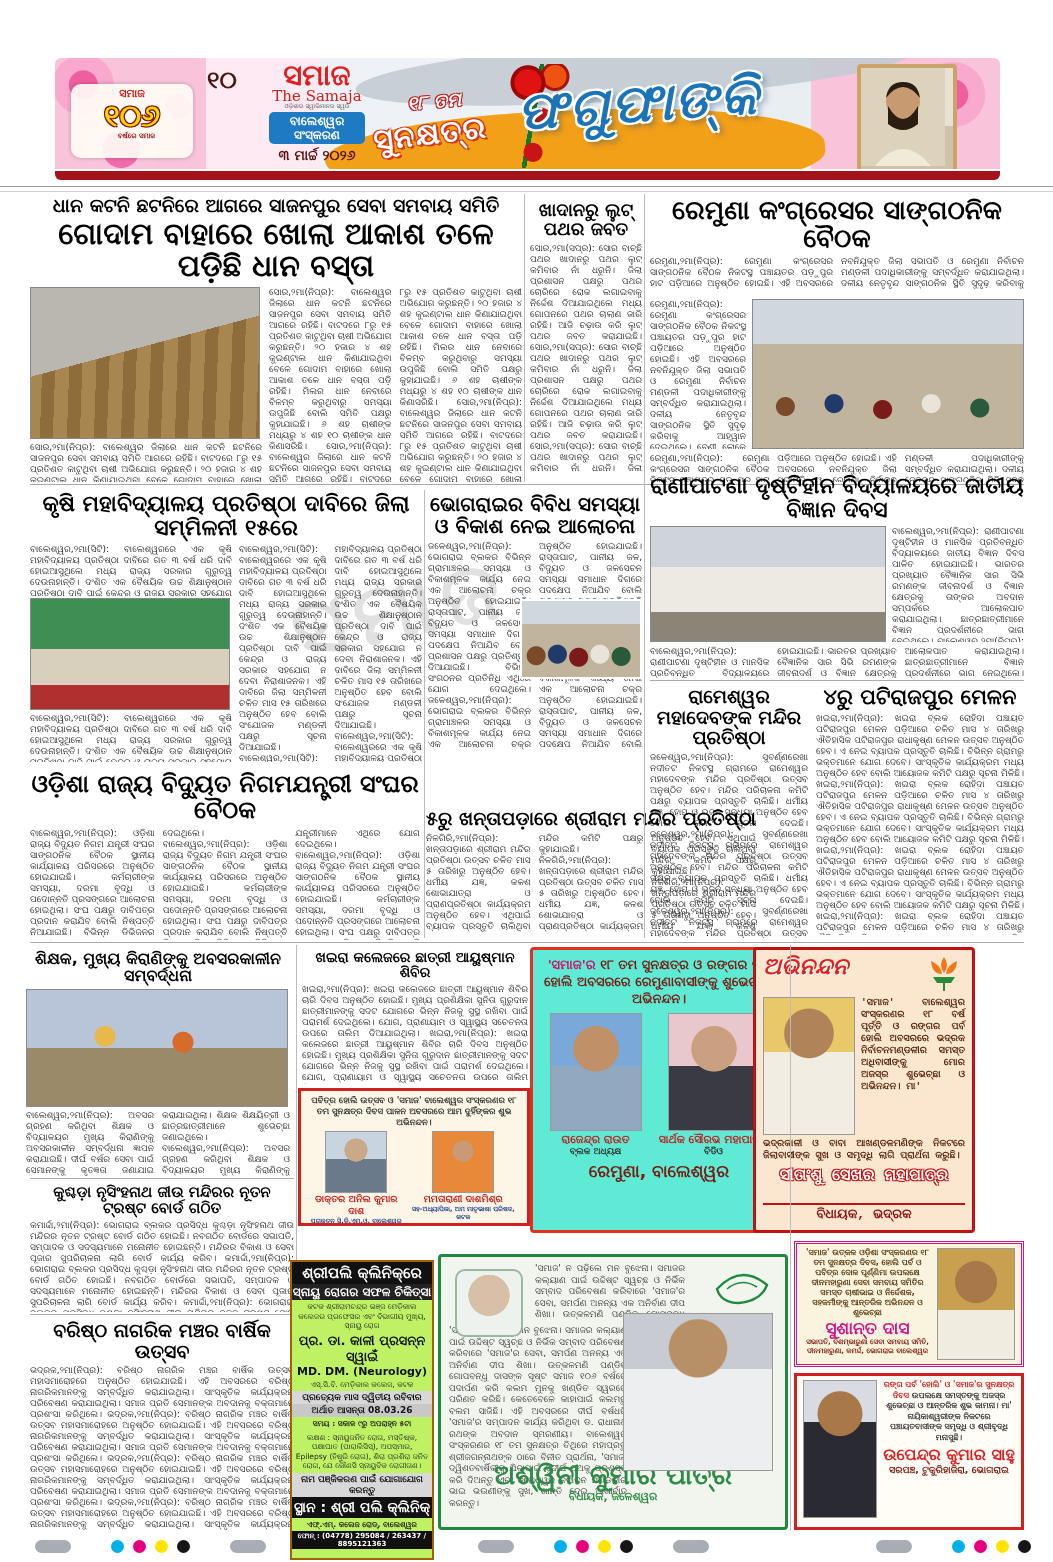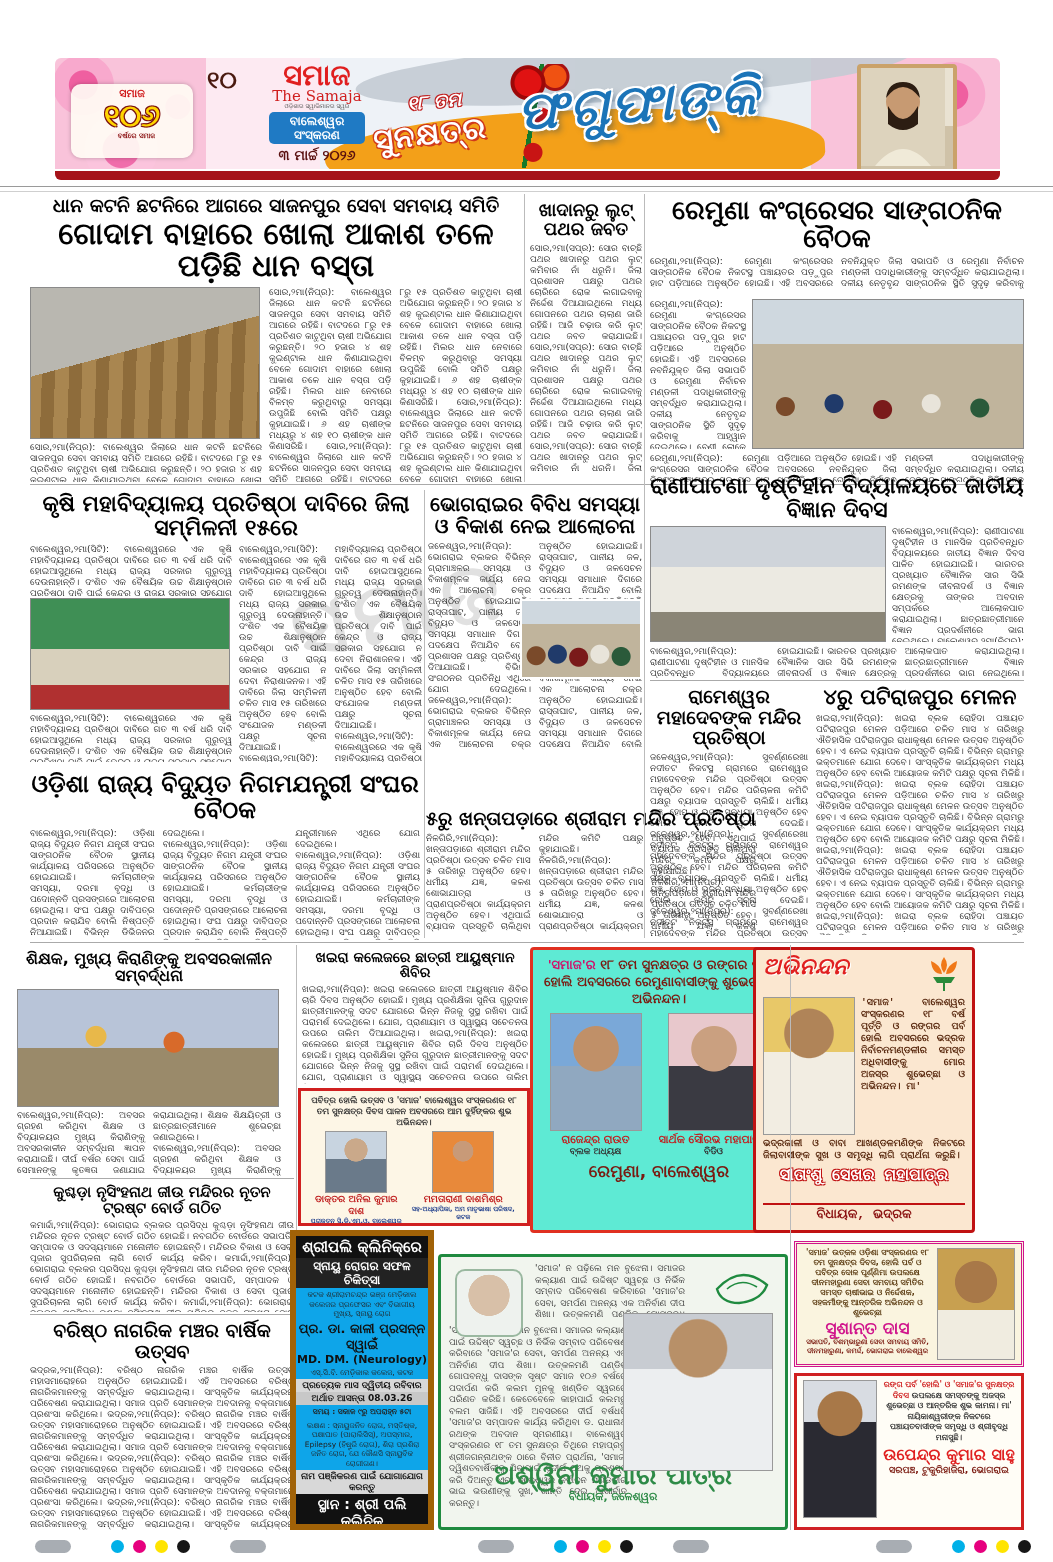--- a/index.html
+++ b/index.html
@@ -68,21 +68,21 @@
   #ad-samaja18 .foot{font-size:17px;font-weight:bold;color:#7a1a10;margin-top:4px;}
   #ad-bjp{background:#fbe7d0;border:3px solid #c01212;border-radius:4px;padding:5px 7px;}
   #ad-bjp .abhi{font-size:23px;font-weight:bold;font-style:italic;color:#e02020;text-shadow:1px 1px 0 #fff;}
   #ad-bjp .txt{font-size:9.5px;line-height:12px;text-align:justify;color:#5a2a10;font-weight:bold;}
   #ad-bjp .nm{font-size:16px;font-weight:bold;color:#fff;text-shadow:1px 1px 0 #c01212,-1px -1px 0 #c01212,1px -1px 0 #c01212,-1px 1px 0 #c01212;text-align:center;border-bottom:2px solid #c01212;padding-bottom:18px;}
   #ad-bjp .ti{font-size:13px;font-weight:bold;color:#8a1010;text-align:center;margin-top:2px;}
   #ad-couple{background:#fdf6e6;border:3px solid #d02020;text-align:center;padding:4px 6px;}
   #ad-couple .t{font-size:8.5px;font-weight:bold;color:#333;line-height:11px;}
   #ad-couple .nm{font-size:9.5px;font-weight:bold;color:#c02020;}
   #ad-couple .ti{font-size:6.5px;font-weight:bold;color:#1a3a8a;}
-  #ad-clinic{background:#0ea5e9;border:6px solid #a16207;text-align:center;}
+  #ad-clinic{background:#bef264;border:2px solid #a16207;text-align:center;margin-top:30px;}
   #ad-clinic .blk{background:#111;color:#fff;font-weight:bold;}
   #ad-clinic .h1{font-size:15px;padding:2px 0;}
   #ad-clinic .h2{font-size:12px;padding:1px 0;background:#222;color:#fff;}
   #ad-clinic .s{font-size:7.5px;line-height:9.5px;padding:2px 3px;color:#222;text-align:center;}
   #ad-clinic .doc{font-size:13px;font-weight:bold;color:#111;}
   #ad-clinic .md{font-size:11px;font-weight:bold;}
   #ad-clinic .gray{background:#d8d8d8;font-size:9px;font-weight:bold;padding:1px 0;}
   #ad-clinic .place{background:#111;color:#fff;font-size:14px;font-weight:bold;padding:2px 0;}
   #ad-clinic .ph{font-size:7px;font-weight:bold;background:#111;color:#fff;padding:1px 0;}
   #ad-bjd{background:#f1f5ee;border:3px solid #1f8a3f;border-radius:4px;padding:6px 8px;}
@@ -223,21 +223,21 @@
 <div class="article" style="left:426px;top:806px;width:330px;height:134px;">
   <div class="headline" style="font-size:19px;">୫ରୁ ଖନ୍ତାପଡ଼ାରେ ଶ୍ରୀରାମ ମନ୍ଦିର ପ୍ରତିଷ୍ଠା</div>
   <div class="body cols3" style="height:104px;">ନିଳଗିରି,୨ମା(ନିପ୍ର): ଖନ୍ତାପଡ଼ାରେ ଶ୍ରୀରାମ ମନ୍ଦିର ପ୍ରତିଷ୍ଠା ଉତ୍ସବ ଚଳିତ ମାସ ୫ ତାରିଖରୁ ଅନୁଷ୍ଠିତ ହେବ। ଧର୍ମୀୟ ଯଜ୍ଞ, କଳଶ ଶୋଭାଯାତ୍ରା ଓ ପ୍ରାଣପ୍ରତିଷ୍ଠା କାର୍ଯ୍ୟକ୍ରମ ଅନୁଷ୍ଠିତ ହେବ। ଏଥିପାଇଁ ବ୍ୟାପକ ପ୍ରସ୍ତୁତି ଚାଲିଥିବା ମନ୍ଦିର କମିଟି ପକ୍ଷରୁ କୁହାଯାଇଛି। ନିଳଗିରି,୨ମା(ନିପ୍ର): ଖନ୍ତାପଡ଼ାରେ ଶ୍ରୀରାମ ମନ୍ଦିର ପ୍ରତିଷ୍ଠା ଉତ୍ସବ ଚଳିତ ମାସ ୫ ତାରିଖରୁ ଅନୁଷ୍ଠିତ ହେବ। ଧର୍ମୀୟ ଯଜ୍ଞ, କଳଶ ଶୋଭାଯାତ୍ରା ଓ ପ୍ରାଣପ୍ରତିଷ୍ଠା କାର୍ଯ୍ୟକ୍ରମ ଅନୁଷ୍ଠିତ ହେବ। ଏଥିପାଇଁ ବ୍ୟାପକ ପ୍ରସ୍ତୁତି ଚାଲିଥିବା ମନ୍ଦିର କମିଟି ପକ୍ଷରୁ କୁହାଯାଇଛି। ନିଳଗିରି,୨ମା(ନିପ୍ର): ଖନ୍ତାପଡ଼ାରେ ଶ୍ରୀରାମ ମନ୍ଦିର ପ୍ରତିଷ୍ଠା ଉତ୍ସବ ଚଳିତ ମାସ ୫ ତାରିଖରୁ ଅନୁଷ୍ଠିତ ହେବ। ଧର୍ମୀୟ ଯଜ୍ଞ, କଳଶ ଶୋଭାଯାତ୍ରା ଓ ପ୍ରାଣପ୍ରତିଷ୍ଠା କାର୍ଯ୍ୟକ୍ରମ ଅନୁଷ୍ଠିତ ହେବ। ଏଥିପାଇଁ ବ୍ୟାପକ ପ୍ରସ୍ତୁତି ଚାଲିଥିବା ମନ୍ଦିର କମିଟି ପକ୍ଷରୁ କୁହାଯାଇଛି।</div>
 </div>
 
 <div class="vline abs" style="left:644px;top:194px;height:744px;"></div>
 <div class="vline abs" style="left:524px;top:194px;height:288px;"></div>
 <div class="vline abs" style="left:424px;top:490px;height:448px;"></div>
 <div class="hline abs" style="left:30px;top:942px;width:994px;"></div>
 
-<div class="article" style="left:17px;top:948px;width:264px;height:228px;">
+<div class="article" style="left:26px;top:948px;width:264px;height:228px;">
   <div class="headline" style="font-size:16px;">ଶିକ୍ଷକ, ମୁଖ୍ୟ କିରାଣିଙ୍କୁ ଅବସରକାଳୀନ ସମ୍ବର୍ଦ୍ଧନା</div>
   <div class="photo ph-felicit" style="width:262px;height:118px;"></div>
   <div class="body cols2" style="height:82px;margin-top:3px;">ବାଲେଶ୍ୱର,୨ମା(ନିପ୍ର): ଅବସର ଗ୍ରହଣ କରିଥିବା ଶିକ୍ଷକ ଓ ବିଦ୍ୟାଳୟର ମୁଖ୍ୟ କିରାଣିଙ୍କୁ ଅବସରକାଳୀନ ସମ୍ବର୍ଦ୍ଧନା ଜ୍ଞାପନ କରାଯାଇଛି। ଦୀର୍ଘ ବର୍ଷର ସେବା ପାଇଁ ସେମାନଙ୍କୁ କୃତଜ୍ଞତା ଜଣାଯାଇ ମାନପତ୍ର, ଉପହାର ପ୍ରଦାନ କରାଯାଇଥିଲା। ଶିକ୍ଷକ ଶିକ୍ଷୟିତ୍ରୀ ଓ ଛାତ୍ରଛାତ୍ରୀମାନେ ଶୁଭେଚ୍ଛା ଜଣାଇଥିଲେ। ବାଲେଶ୍ୱର,୨ମା(ନିପ୍ର): ଅବସର ଗ୍ରହଣ କରିଥିବା ଶିକ୍ଷକ ଓ ବିଦ୍ୟାଳୟର ମୁଖ୍ୟ କିରାଣିଙ୍କୁ ଅବସରକାଳୀନ ସମ୍ବର୍ଦ୍ଧନା ଜ୍ଞାପନ କରାଯାଇଛି। ଦୀର୍ଘ ବର୍ଷର ସେବା ପାଇଁ ସେମାନଙ୍କୁ କୃତଜ୍ଞତା ଜଣାଯାଇ ମାନପତ୍ର, ଉପହାର ପ୍ରଦାନ କରାଯାଇଥିଲା। ଶିକ୍ଷକ ଶିକ୍ଷୟିତ୍ରୀ ଓ ଛାତ୍ରଛାତ୍ରୀମାନେ ଶୁଭେଚ୍ଛା ଜଣାଇଥିଲେ। ବାଲେଶ୍ୱର,୨ମା(ନିପ୍ର): ଅବସର ଗ୍ରହଣ କରିଥିବା ଶିକ୍ଷକ ଓ ବିଦ୍ୟାଳୟର ମୁଖ୍ୟ କିରାଣିଙ୍କୁ ଅବସରକାଳୀନ ସମ୍ବର୍ଦ୍ଧନା ଜ୍ଞାପନ କରାଯାଇଛି। ଦୀର୍ଘ ବର୍ଷର ସେବା ପାଇଁ ସେମାନଙ୍କୁ କୃତଜ୍ଞତା ଜଣାଯାଇ ମାନପତ୍ର, ଉପହାର ପ୍ରଦାନ କରାଯାଇଥିଲା। ଶିକ୍ଷକ ଶିକ୍ଷୟିତ୍ରୀ ଓ ଛାତ୍ରଛାତ୍ରୀମାନେ ଶୁଭେଚ୍ଛା ଜଣାଇଥିଲେ।</div>
 </div>
 
 <div class="hline abs" style="left:30px;top:1178px;width:264px;"></div>
 
 <div class="article" style="left:30px;top:1182px;width:264px;height:130px;">
   <div class="headline" style="font-size:15px;">କୁଶ୍ଚଡ଼ା ନୃସିଂହନାଥ ଜୀଉ ମନ୍ଦିରର ନୂତନ ଟ୍ରଷ୍ଟ ବୋର୍ଡ ଗଠିତ</div>
   <div class="body" style="height:92px;">କମାର୍ଦ୍ଦା,୨ମା(ନିପ୍ର): ଭୋଗରାଇ ବ୍ଲକର ପ୍ରସିଦ୍ଧ କୁଶ୍ଚଡ଼ା ନୃସିଂହନାଥ ଜୀଉ ମନ୍ଦିରର ନୂତନ ଟ୍ରଷ୍ଟ ବୋର୍ଡ ଗଠିତ ହୋଇଛି। ନବଗଠିତ ବୋର୍ଡରେ ସଭାପତି, ସମ୍ପାଦକ ଓ ସଦସ୍ୟମାନେ ମନୋନୀତ ହୋଇଛନ୍ତି। ମନ୍ଦିରର ବିକାଶ ଓ ସେବା ପୂଜାର ସୁପରିଚାଳନା ଲାଗି ବୋର୍ଡ କାର୍ଯ୍ୟ କରିବ। କମାର୍ଦ୍ଦା,୨ମା(ନିପ୍ର): ଭୋଗରାଇ ବ୍ଲକର ପ୍ରସିଦ୍ଧ କୁଶ୍ଚଡ଼ା ନୃସିଂହନାଥ ଜୀଉ ମନ୍ଦିରର ନୂତନ ଟ୍ରଷ୍ଟ ବୋର୍ଡ ଗଠିତ ହୋଇଛି। ନବଗଠିତ ବୋର୍ଡରେ ସଭାପତି, ସମ୍ପାଦକ ଓ ସଦସ୍ୟମାନେ ମନୋନୀତ ହୋଇଛନ୍ତି। ମନ୍ଦିରର ବିକାଶ ଓ ସେବା ପୂଜାର ସୁପରିଚାଳନା ଲାଗି ବୋର୍ଡ କାର୍ଯ୍ୟ କରିବ। କମାର୍ଦ୍ଦା,୨ମା(ନିପ୍ର): ଭୋଗରାଇ ବ୍ଲକର ପ୍ରସିଦ୍ଧ କୁଶ୍ଚଡ଼ା ନୃସିଂହନାଥ ଜୀଉ ମନ୍ଦିରର ନୂତନ ଟ୍ରଷ୍ଟ ବୋର୍ଡ ଗଠିତ ହୋଇଛି। ନବଗଠିତ ବୋର୍ଡରେ ସଭାପତି, ସମ୍ପାଦକ ଓ ସଦସ୍ୟମାନେ ମନୋନୀତ ହୋଇଛନ୍ତି। ମନ୍ଦିରର ବିକାଶ ଓ ସେବା ପୂଜାର ସୁପରିଚାଳନା ଲାଗି ବୋର୍ଡ କାର୍ଯ୍ୟ କରିବ।</div>

